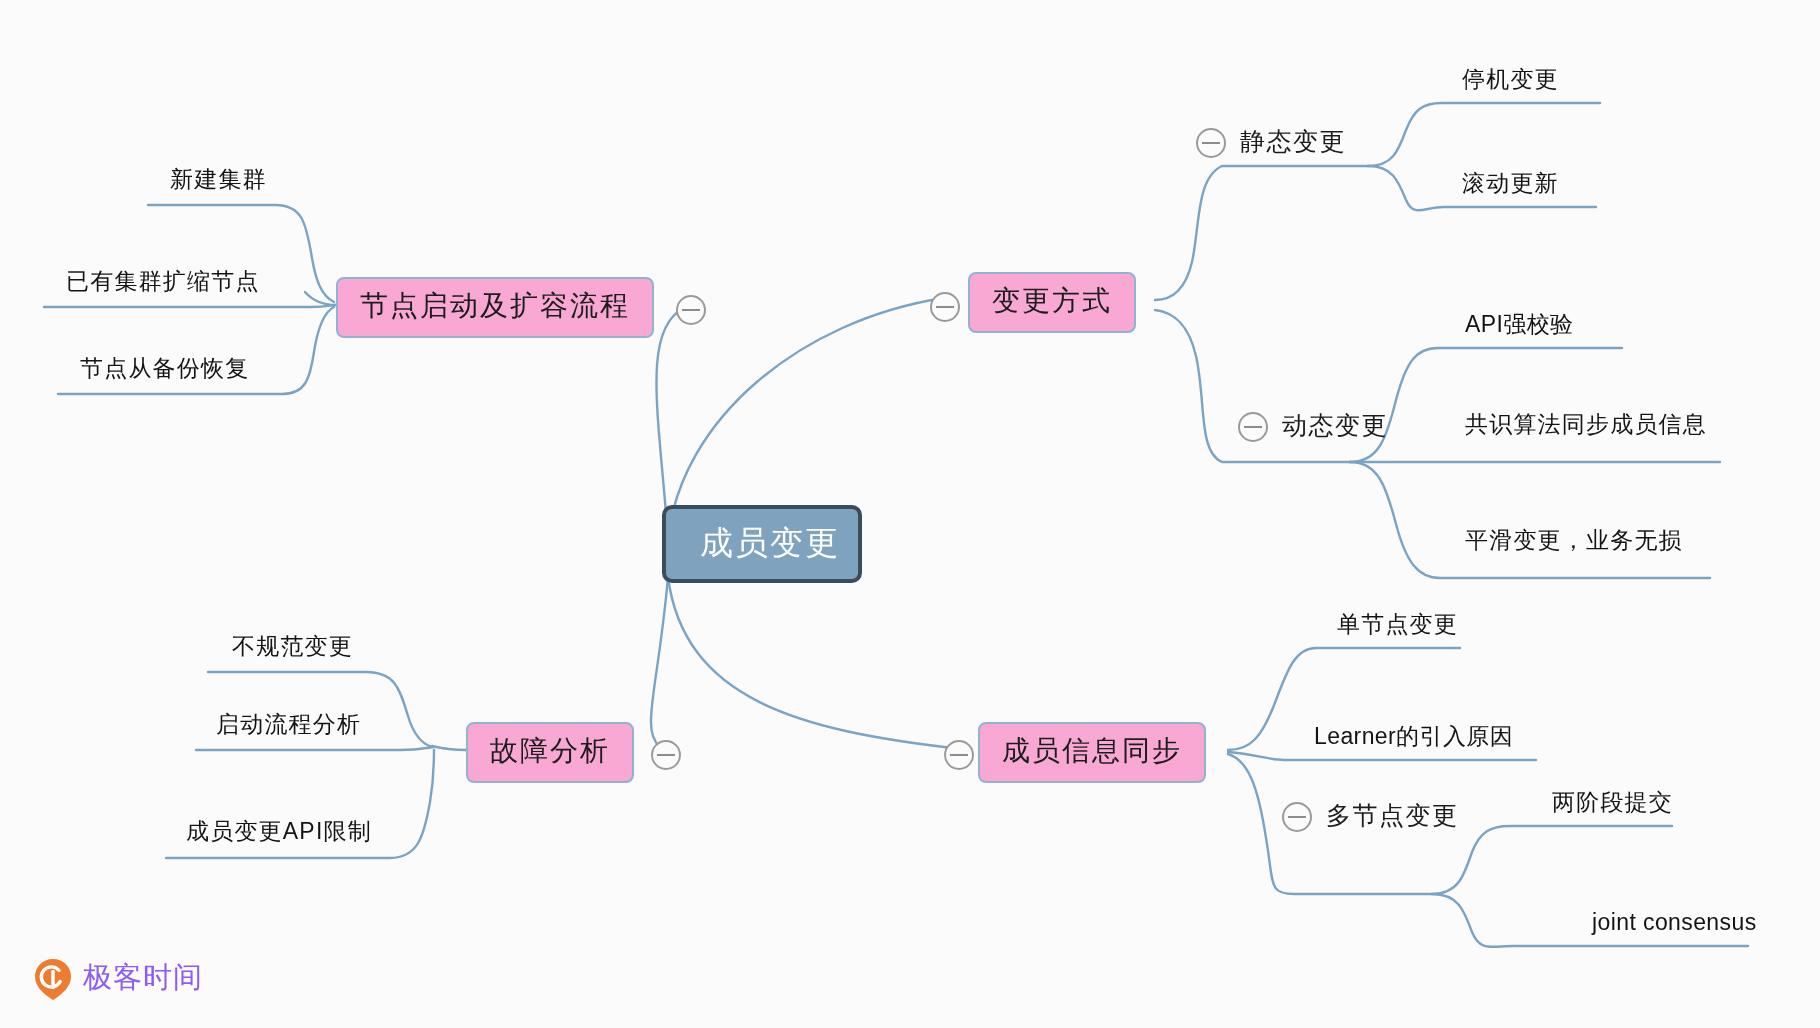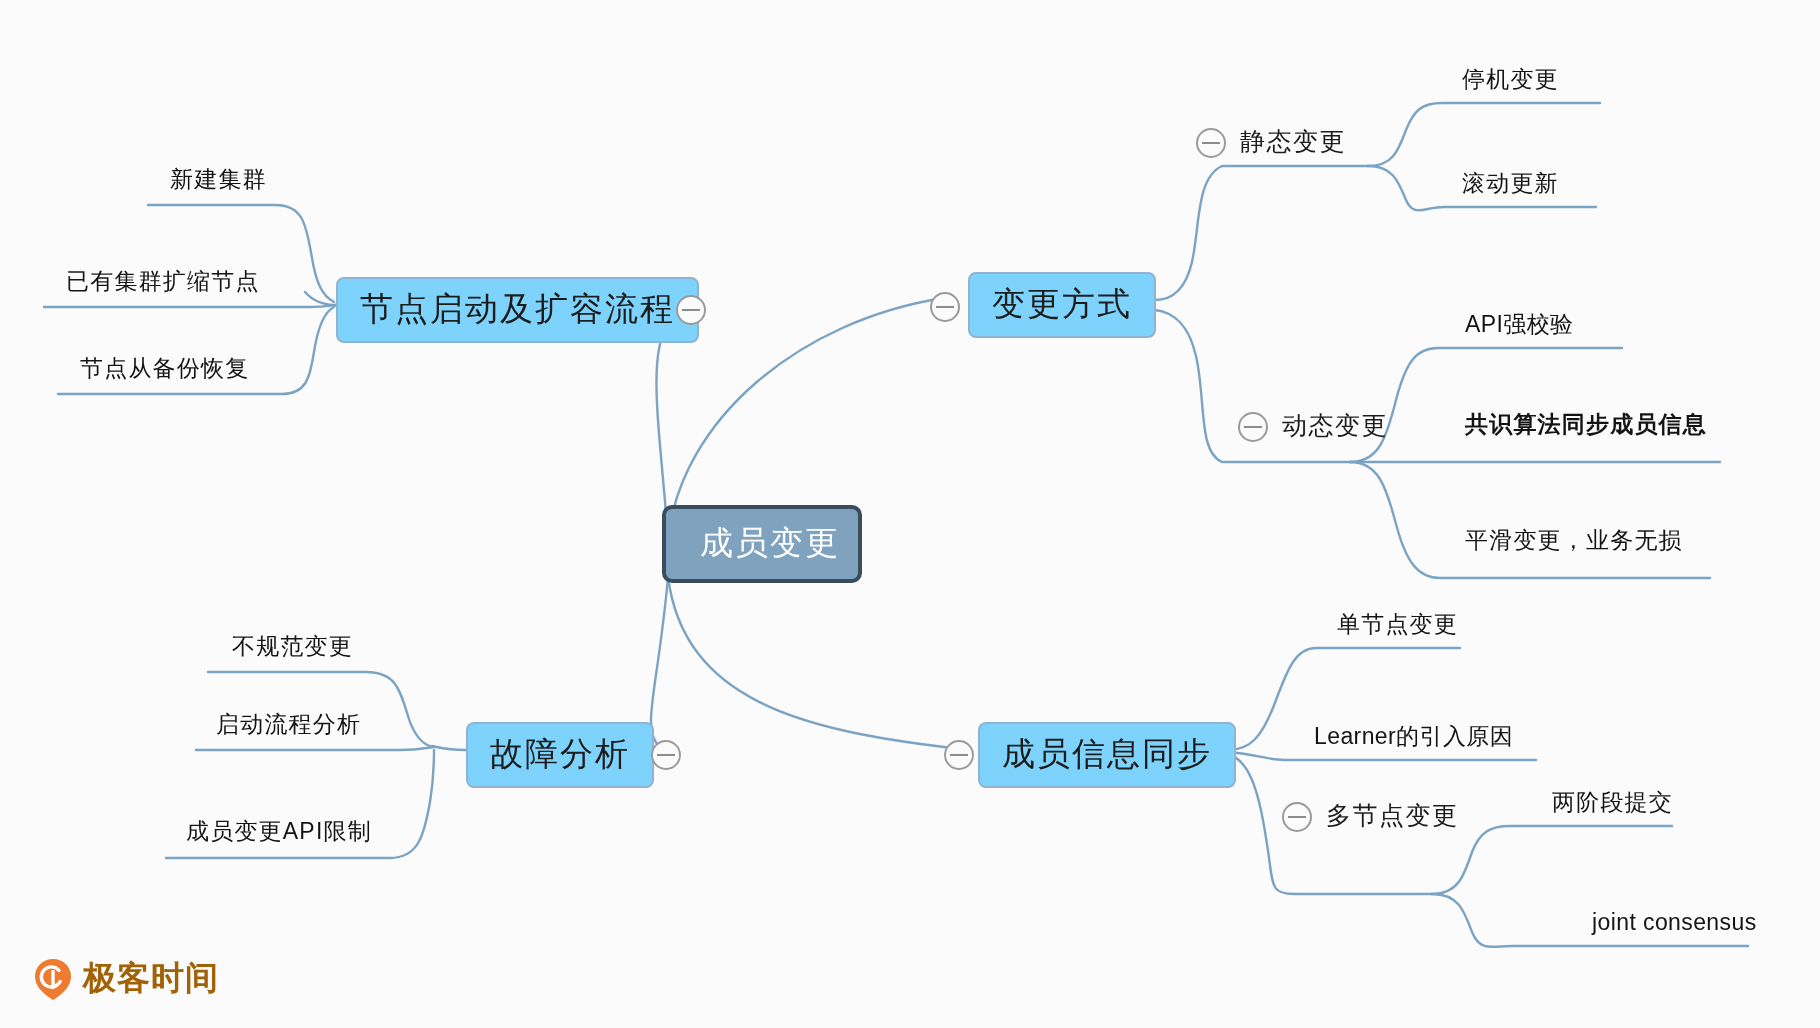--- a/index.html
+++ b/index.html
@@ -44,25 +44,25 @@
     border-radius: 10px;
     color: #ffffff;
     font-size: 33px;
     letter-spacing: 2px;
     padding: 17px 18px 20px 34px;
     text-align: center;
   }
 
   
   .branch-node {
-    background: #7dd3fc;
+    background: #f9a8d4;
     border: 2px solid #8fb3d0;
     border-radius: 8px;
     color: #1c1c1c;
-    font-size: 33px;
+    font-size: 28px;
     letter-spacing: 2px;
     padding: 13px 22px 16px 22px;
     text-align: center;
   }
 
   
   .mid-node {
     display: flex;
     align-items: center;
     gap: 14px;
@@ -112,23 +112,23 @@
     align-items: center;
     gap: 11px;
   }
   #logo .mark {
     position: relative;
     width: 38px;
     height: 42px;
   }
   #logo .mark svg { display: block; }
   #logo .wordmark {
-    font-size: 33px;
-    color: #a16207;
-    font-weight: bold;
+    font-size: 29px;
+    color: #8b5cf6;
+    font-weight: normal;
     letter-spacing: 1px;
     line-height: 1;
     padding-bottom: 3px;
   }
 </style>
 </head>
 <body>
 
 <div id="canvas">
 
@@ -208,21 +208,21 @@
     <span class="mid-label">静态变更</span>
   </div>
   <div class="node leaf-node" style="left:1458px; top:68px;">停机变更</div>
   <div class="node leaf-node" style="left:1458px; top:172px;">滚动更新</div>
 
   <div class="node mid-node" style="left:1208px; top:412px;padding-left:30px;">
     <span class="toggle"></span>
     <span class="mid-label">动态变更</span>
   </div>
   <div class="node leaf-node latin" style="left:1461px; top:313px;">API强校验</div>
-  <div class="node leaf-node" style="left:1461px; top:413px;font-weight:bold;">共识算法同步成员信息</div>
+  <div class="node leaf-node" style="left:1461px; top:413px;">共识算法同步成员信息</div>
   <div class="node leaf-node" style="left:1461px; top:529px;">平滑变更，业务无损</div>
 
   <div class="node branch-node" style="left:466px; top:722px;">故障分析</div>
   <div class="toggle abs" style="left:651px; top:740px;"></div>
 
   <div class="node leaf-node" style="left:228px; top:635px;">不规范变更</div>
   <div class="node leaf-node" style="left:212px; top:713px;">启动流程分析</div>
   <div class="node leaf-node" style="left:182px; top:820px;">成员变更API限制</div>
 
   <div class="node branch-node" style="left:978px; top:722px;">成员信息同步</div>

